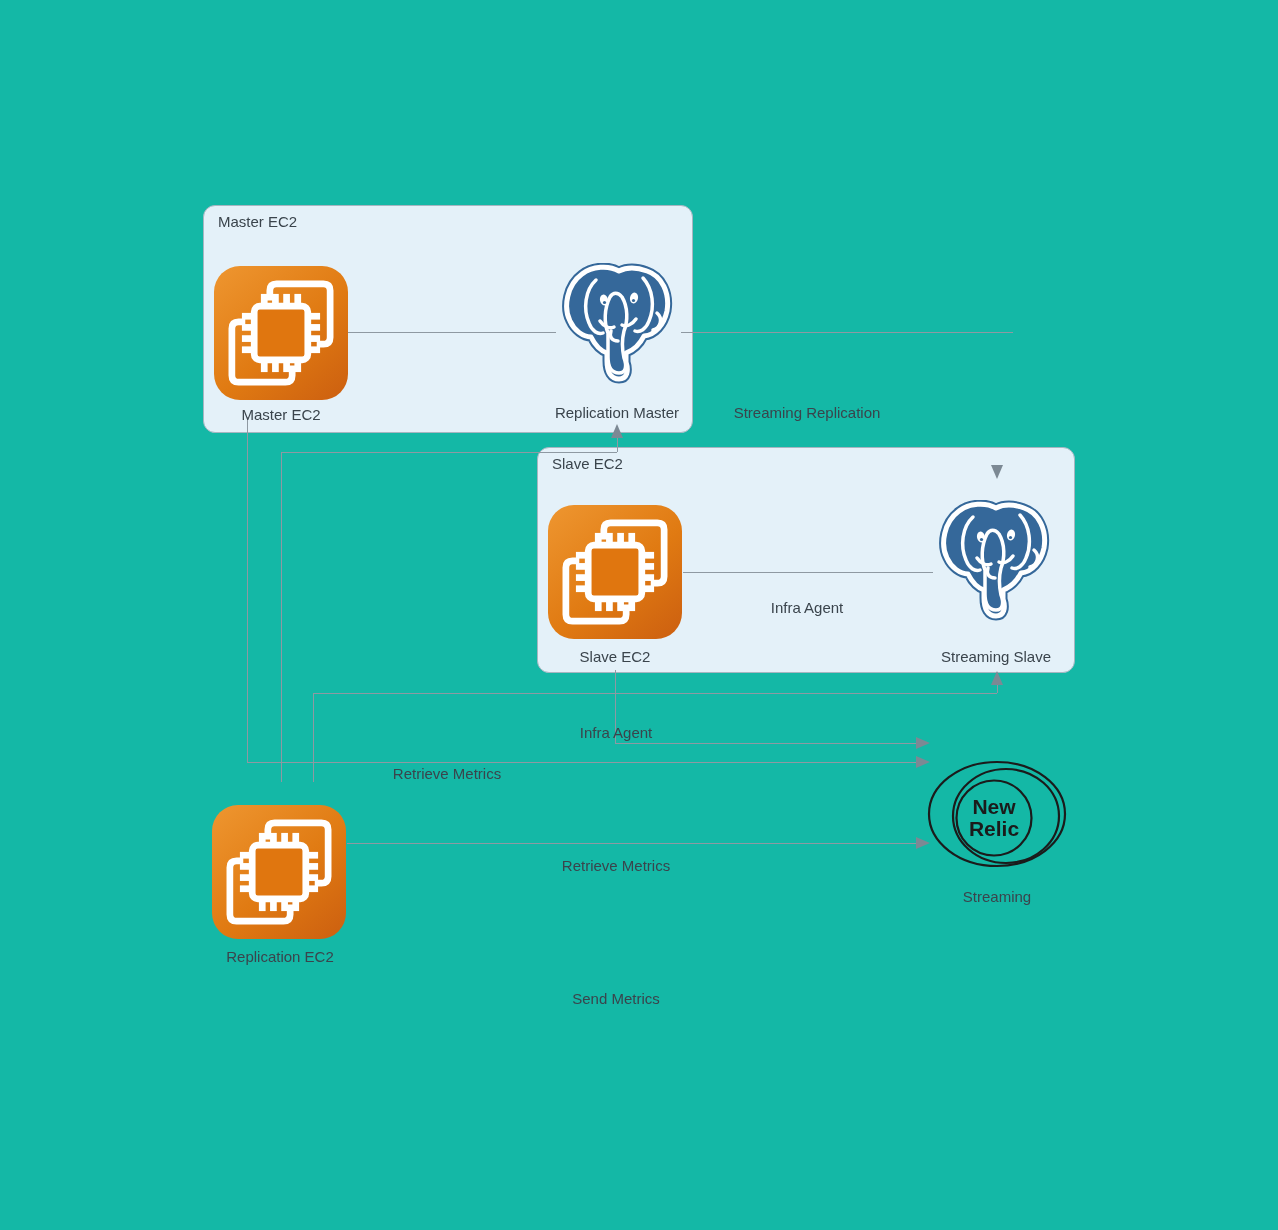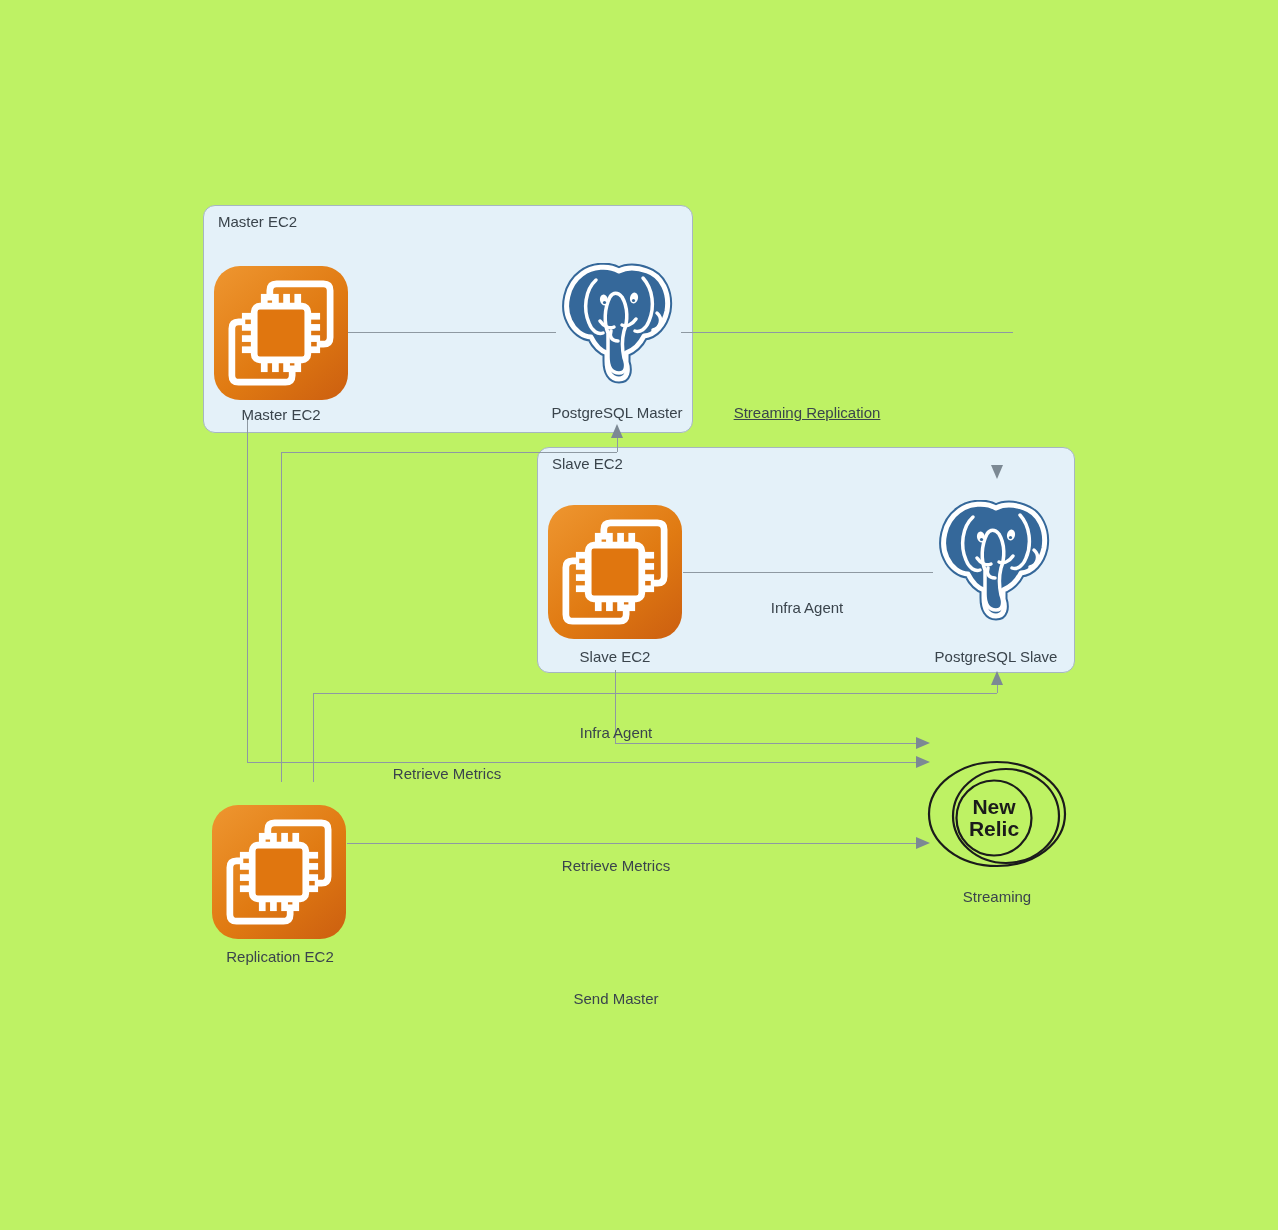--- a/index.html
+++ b/index.html
@@ -1,17 +1,17 @@
 <!DOCTYPE html>
 <html><head>
 <meta charset="utf-8">
 <style>
   html,body{margin:0;padding:0;background:#ffffff;}
   .canvas{
-    position:relative;width:1278px;height:1230px;background:#bef264;overflow:hidden;
+    position:relative;width:1278px;height:1230px;background:#14b8a6;overflow:hidden;
     font-family:"Liberation Sans", sans-serif;color:#3a444c;
   }
   .group{
     position:absolute;background:#e4f1f9;border:1px solid #a6b6c1;border-radius:12px;
     box-sizing:border-box;
   }
   .group-title{position:absolute;left:14px;top:7px;font-size:15px;color:#3a444c;}
   .node-label{position:absolute;width:240px;text-align:center;font-size:15px;color:#3a444c;}
   .edge-label{position:absolute;width:240px;text-align:center;font-size:15px;color:#3a444c;}
   .ec2-icon{
@@ -108,21 +108,21 @@
         <path d="M80,56 C76,62 70,64 66,62"></path>
         <path d="M55,68 C53,74 56,78 62,78"></path>
         <path d="M101,50 C107,55 105,65 97,67"></path>
       </g>
       <ellipse cx="48" cy="37" rx="4" ry="5.5" fill="#ffffff" transform="rotate(-14 48 37)"></ellipse>
       <ellipse cx="78" cy="35" rx="4" ry="5.5" fill="#ffffff" transform="rotate(14 78 35)"></ellipse>
       <circle cx="48.5" cy="39.5" r="1.6" fill="#35689a"></circle>
       <circle cx="77.5" cy="37.5" r="1.6" fill="#35689a"></circle>
     </g>
   </svg>
-  <div class="node-label" style="left:497px;top:404px;">PostgreSQL Master</div>
+  <div class="node-label" style="left:497px;top:404px;">Replication Master</div>
 
   <div class="ec2-icon" style="left:548px;top:505px;">
     <svg viewBox="0 0 120 120">
       <path d="M50,31 L50,22 Q50,16 56,16 L98,16 Q104,16 104,22 L104,64 Q104,70 98,70 L92,70" fill="none" stroke="#fff" stroke-width="6"></path>
       <path d="M70,89 L70,98 Q70,104 64,104 L22,104 Q16,104 16,98 L16,56 Q16,50 22,50 L28,50" fill="none" stroke="#fff" stroke-width="6"></path>
       <rect x="36" y="36" width="48" height="48" rx="5" fill="#e0760f" stroke="#fff" stroke-width="6"></rect>
       <g fill="#fff">
         <rect x="42" y="25" width="6" height="11"></rect>
           <rect x="52" y="25" width="6" height="11"></rect>
           <rect x="62" y="25" width="6" height="11"></rect>
@@ -157,21 +157,21 @@
         <path d="M80,56 C76,62 70,64 66,62"></path>
         <path d="M55,68 C53,74 56,78 62,78"></path>
         <path d="M101,50 C107,55 105,65 97,67"></path>
       </g>
       <ellipse cx="48" cy="37" rx="4" ry="5.5" fill="#ffffff" transform="rotate(-14 48 37)"></ellipse>
       <ellipse cx="78" cy="35" rx="4" ry="5.5" fill="#ffffff" transform="rotate(14 78 35)"></ellipse>
       <circle cx="48.5" cy="39.5" r="1.6" fill="#35689a"></circle>
       <circle cx="77.5" cy="37.5" r="1.6" fill="#35689a"></circle>
     </g>
   </svg>
-  <div class="node-label" style="left:876px;top:648px;">PostgreSQL Slave</div>
+  <div class="node-label" style="left:876px;top:648px;">Streaming Slave</div>
 
   <div class="ec2-icon" style="left:212px;top:805px;">
     <svg viewBox="0 0 120 120">
       <path d="M50,31 L50,22 Q50,16 56,16 L98,16 Q104,16 104,22 L104,64 Q104,70 98,70 L92,70" fill="none" stroke="#fff" stroke-width="6"></path>
       <path d="M70,89 L70,98 Q70,104 64,104 L22,104 Q16,104 16,98 L16,56 Q16,50 22,50 L28,50" fill="none" stroke="#fff" stroke-width="6"></path>
       <rect x="36" y="36" width="48" height="48" rx="5" fill="#e0760f" stroke="#fff" stroke-width="6"></rect>
       <g fill="#fff">
         <rect x="42" y="25" width="6" height="11"></rect>
           <rect x="52" y="25" width="6" height="11"></rect>
           <rect x="62" y="25" width="6" height="11"></rect>
@@ -197,20 +197,20 @@
     <g fill="none" stroke="#1b1b1b" stroke-width="2.2">
       <ellipse cx="71" cy="58" rx="68" ry="52"></ellipse>
       <ellipse cx="80" cy="60" rx="53" ry="47"></ellipse>
       <circle cx="68" cy="62" r="37.5"></circle>
     </g>
     <text x="68" y="58" text-anchor="middle" font-family="Liberation Sans, sans-serif" font-size="21" font-weight="bold" fill="#1b1b1b">New</text>
     <text x="68" y="80" text-anchor="middle" font-family="Liberation Sans, sans-serif" font-size="21" font-weight="bold" fill="#1b1b1b">Relic</text>
   </svg>
   <div class="node-label" style="left:877px;top:888px;">Streaming</div>
 
-  <div class="edge-label" style="left:687px;top:404px;text-decoration:underline;">Streaming Replication</div>
+  <div class="edge-label" style="left:687px;top:404px;">Streaming Replication</div>
   <div class="edge-label" style="left:496px;top:724px;">Infra Agent</div>
   <div class="edge-label" style="left:327px;top:765px;">Retrieve Metrics</div>
   <div class="edge-label" style="left:496px;top:857px;">Retrieve Metrics</div>
-  <div class="edge-label" style="left:496px;top:990px;">Send Master</div>
+  <div class="edge-label" style="left:496px;top:990px;">Send Metrics</div>
 
 
 </div>
 
 </body></html>

